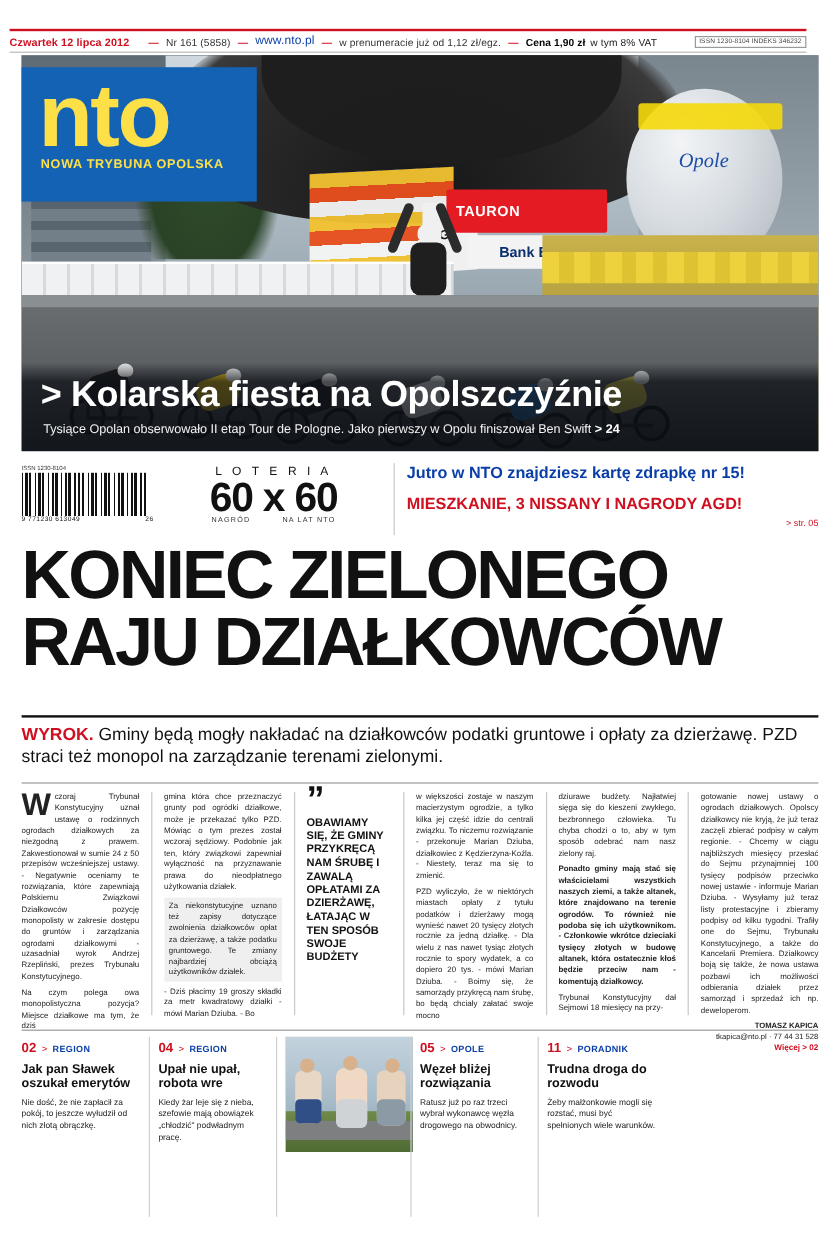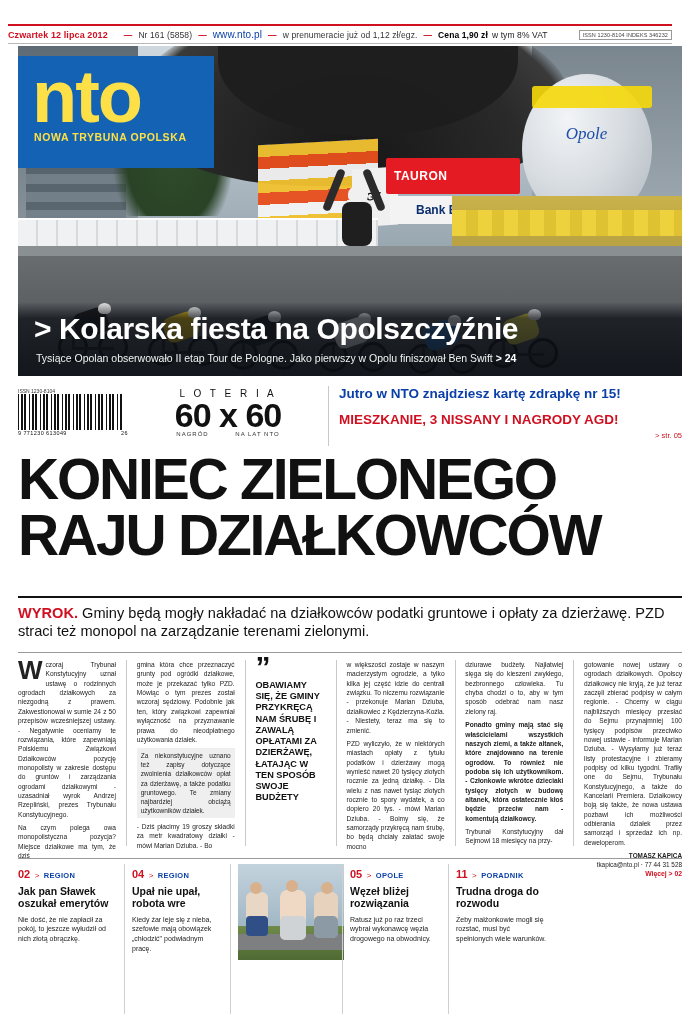--- a/index.html
+++ b/index.html
@@ -76,21 +76,21 @@
   
   .road { position:absolute; left:0; bottom:0; width:100%; height:130px;
           background: linear-gradient(180deg,#6b6f72,#4a4e51); }
   .road:before{content:"";position:absolute;left:0;top:0;width:100%;height:10px;background:#8a8f92;}
   
   .barrier { position:absolute; left:0; top:172px; width:360px; height:34px;
              background: repeating-linear-gradient(90deg,#f0f1f2 0 18px,#d7d9db 18px 20px);
              border-top:2px solid #fff; border-bottom:2px solid #c4c6c8;}
   
   .banner {position:absolute; font-size:9px; font-weight:bold; color:#fff;}
-  .b1 {left:368px; top:112px; width:134px; height:36px; background:#e51b24; border-radius:2px;padding-left:40px;}
+  .b1 {left:354px; top:112px; width:134px; height:36px; background:#e51b24; border-radius:2px;padding-left:40px;}
   .b1 span{position:absolute; left:8px; top:11px; font-size:12px; letter-spacing:.5px;}
   .b2 {left:372px; top:150px; width:118px; height:28px; background:#f3f3f3; color:#111;}
   .b2 span{position:absolute; left:26px; top:7px; font-size:12px; color:#0a2e6e;}
   .b3 {left:334px; top:122px; width:46px; height:58px; background:#f0f0f0; color:#111; transform:skewY(-4deg);}
   .b3 span{position:absolute; left:6px; top:22px; font-size:11px; color:#111;}
   .flags {position:absolute; left:240px; top:96px; width:120px; height:86px;
           background: repeating-linear-gradient(180deg,#f2c230 0 12px,#e94f1d 12px 24px, #f5f5f5 24px 36px); opacity:.95; transform:skewY(-3deg);}
 
   
   .rider { position:absolute; bottom:20px; width:70px; height:72px; }

